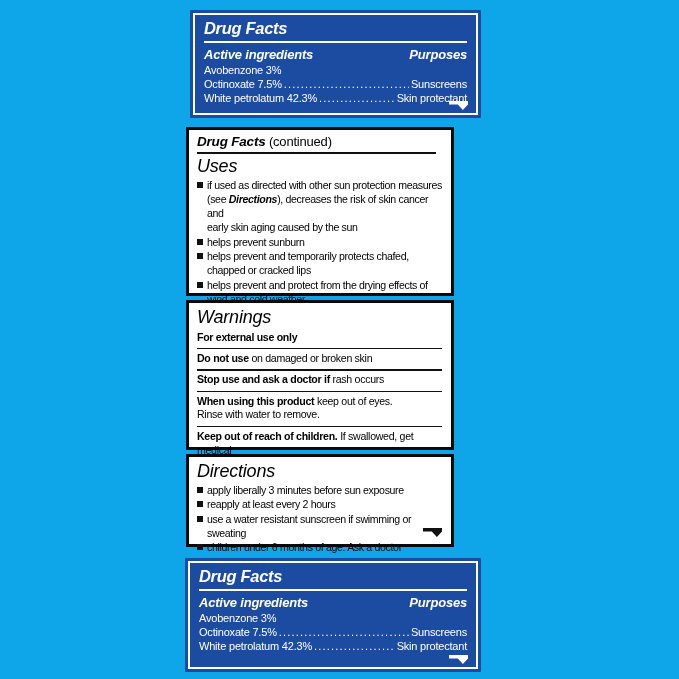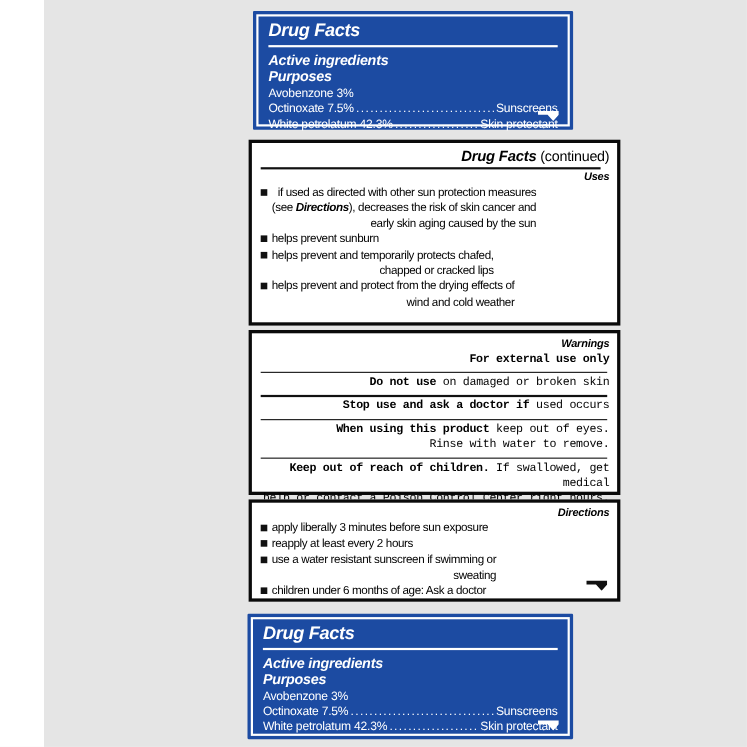--- a/index.html
+++ b/index.html
@@ -8,21 +8,21 @@
   }
   *{box-sizing:border-box;}
   html,body{margin:0;padding:0;}
   body{
     width:679px;height:679px;background:#ffffff;
     font-family:"Liberation Sans",sans-serif;
     color:#000;
     position:relative;
     overflow:hidden;
   }
-  .sheet{position:absolute;inset:0;background:#e5e5e5;margin-left:40px;}
+  .sheet{position:absolute;inset:0;background:#0ea5e9;}
 
   
   .bluewrap{
     position:absolute;
     background:var(--blue);
     padding:3px;
     border-radius:1px;
   }
   .bluewrap.top{left:190px;top:10px;width:291px;height:108px;}
   .bluewrap.bottom{left:185px;top:558px;width:296px;height:114px;}
@@ -41,21 +41,20 @@
   }
   .whiterule{
     height:2px;background:#fff;border:none;
     margin:3px 0 4px 0;
   }
   .cols{
     display:flex;justify-content:space-between;
     font-weight:bold;font-style:italic;
     font-size:13px;letter-spacing:-0.2px;
     margin-bottom:1px;
-    flex-direction:column;
   }
   .ingrow{
     display:flex;align-items:flex-end;
     font-size:11px;line-height:14px;letter-spacing:-0.2px;
     white-space:nowrap;
   }
   .leader{
     flex:1;overflow:hidden;white-space:nowrap;
     margin:0 2px;min-width:8px;
   }
@@ -64,55 +63,53 @@
     letter-spacing:1.2px;font-size:11px;
   }
 
   
   .arrow{position:absolute;display:block;line-height:0;}
   .arrow.white-a{color:#fff;right:8px;bottom:3px;}
   .arrow.black-a{color:#111;right:9px;bottom:7px;}
 
   
   .blackbox{
-    position:absolute;left:186px;width:338px;
+    position:absolute;left:186px;width:268px;
     background:#fff;border:3px solid var(--black);
     padding:3px 7px 3px 8px;
     color:#000;
-    text-align:right;
   }
   .box-uses{top:127px;height:169px;}
   .box-warnings{top:300px;height:150px;}
   .box-directions{top:454px;height:93px;}
 
   .bb-title{font-size:13px;letter-spacing:-0.2px;padding-top:1px;}
   .bb-title .b-i{font-weight:bold;font-style:italic;font-size:13.5px;}
   .thinrule{height:1.6px;background:#111;border:none;margin:3px 8px 2px 0;}
   .h-italic{
-    font-weight:bold;font-style:italic;
-    font-size:10px;letter-spacing:-0.2px;
+    font-weight:normal;font-style:italic;
+    font-size:18px;letter-spacing:-0.2px;
     margin:1px 0 1px 0;
   }
   .bullet{
     display:flex;align-items:flex-start;
     font-size:10.6px;line-height:14.3px;letter-spacing:-0.35px;
   }
   .sq{
     flex:none;width:6px;height:6px;background:#111;
     margin:4px 4px 0 0;
   }
   .btext{white-space:pre-line;}
   .b{font-weight:bold;}
   .i{font-style:italic;}
 
   .warn-entry{
     font-size:10.6px;line-height:13.8px;letter-spacing:-0.3px;
     padding:1.5px 0 2.5px 0;
     white-space:pre-line;
-    font-family:Liberation Mono, monospace;
   }
   .warnrule{height:1.6px;background:#111;border:none;margin:1px 2px 1px 0;}
 </style>
 </head>
 <body>
 
 <div class="sheet">
 
   <section class="bluewrap top">
     <div class="blueinner">
@@ -176,21 +173,21 @@
       </div>
   </section>
 
   <section class="blackbox box-warnings">
     <div class="h-italic">Warnings</div>
     <div id="warn-list">
         <div class="warn-entry"><span class="b">For external use only</span></div>
         <div class="warnrule"></div>
         <div class="warn-entry"><span class="b">Do not use</span><span> on damaged or broken skin</span></div>
         <div class="warnrule"></div>
-        <div class="warn-entry"><span class="b">Stop use and ask a doctor if</span><span> used occurs</span></div>
+        <div class="warn-entry"><span class="b">Stop use and ask a doctor if</span><span> rash occurs</span></div>
         <div class="warnrule"></div>
         <div class="warn-entry"><span class="b">When using this product</span><span> keep out of eyes.
 Rinse with water to remove.</span></div>
         <div class="warnrule"></div>
         <div class="warn-entry"><span class="b">Keep out of reach of children.</span><span>  If swallowed, get medical
 help or contact a Poison Control Center right hours.</span></div>
       </div>
   </section>
 
   <section class="blackbox box-directions">

